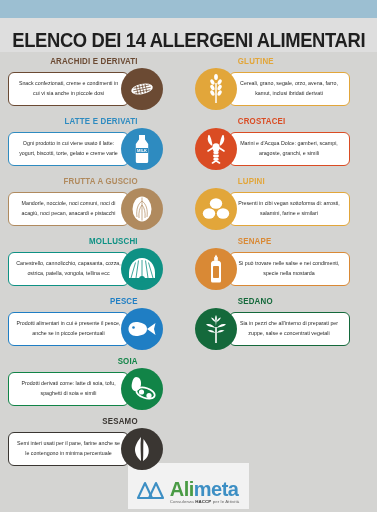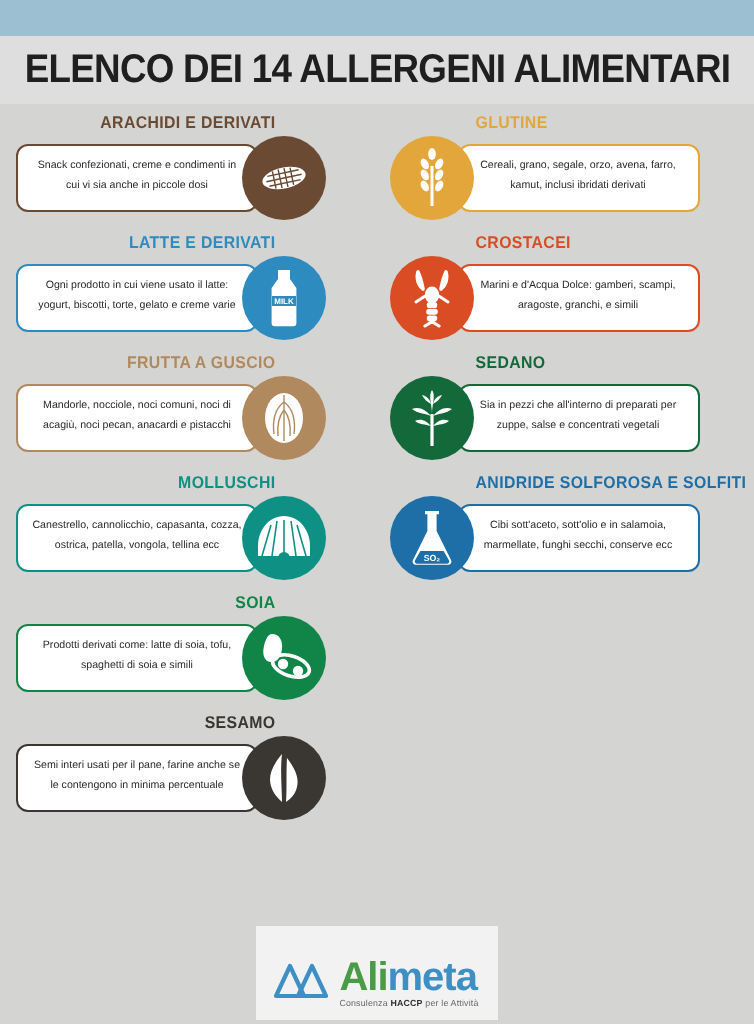--- a/index.html
+++ b/index.html
@@ -9,21 +9,21 @@
     background:#d4d4d2;
     position:relative;
     overflow:hidden;
   }
   .top-band{
     position:absolute; top:0; left:0; width:377px; height:39px;
     background:#9cbfd2;
   }
   .title-wrap{
     position:absolute; top:18px; left:0; width:377px; height:34px;
-    display:flex; align-items:center; justify-content:center;
+    display:flex; align-items:flex-end; justify-content:center;
     background:#dedede;
   }
   .title{
     font-family:"Liberation Sans Narrow","Liberation Sans",sans-serif;
     font-size:20px; font-weight:bold; letter-spacing:-0.4px;
     color:#1f1f1f; text-transform:uppercase;
     transform:scaleX(0.92); transform-origin:center;
     white-space:nowrap;
   }
 
@@ -165,20 +165,35 @@
                 <line x1="17.5" y1="4.5" x2="20" y2="22"></line>
                 <line x1="7.5" y1="6.5" x2="3" y2="22"></line>
                 <line x1="20.5" y1="6.5" x2="25" y2="22"></line>
               </g>
               <circle cx="14" cy="23" r="3" fill="#0e9184"></circle>
             </svg>
           </div>
         </div>
       </div>
       <div class="item">
+        <div class="item-head" style="color: rgb(31, 126, 196);">PESCE</div>
+        <div class="item-body">
+          <div class="bubble" style="border-color: rgb(31, 126, 196);">
+            <span>Prodotti alimentari in cui è presente il pesce, anche se in piccole percentuali</span>
+          </div>
+          <div class="circle" style="background: rgb(31, 126, 196);">
+            <svg width="30" height="20" viewBox="0 0 30 20">
+              <path d="M20 10 C20 5 14 3 9 3 C4.5 3 1.5 6 1.5 10 C1.5 14 4.5 17 9 17 C14 17 20 15 20 10 Z" fill="#fff"></path>
+              <path d="M20 10 L28.5 4 L27 10 L28.5 16 Z" fill="#fff"></path>
+              <circle cx="6.5" cy="8.5" r="1.3" fill="#1f7ec4"></circle>
+            </svg>
+          </div>
+        </div>
+      </div>
+      <div class="item">
         <div class="item-head" style="color: rgb(17, 132, 71);">SOIA</div>
         <div class="item-body">
           <div class="bubble" style="border-color: rgb(17, 132, 71);">
             <span>Prodotti derivati come: latte di soia, tofu, spaghetti di soia e simili</span>
           </div>
           <div class="circle" style="background: rgb(17, 132, 71);">
             <svg width="28" height="28" viewBox="0 0 28 28">
               <path d="M8 2 C11.5 2 13.5 5 13 9.5 C12.5 14 10 16.5 7 16 C4 15.5 3 12 4 8 C4.8 4.5 6 2 8 2 Z" fill="#fff"></path>
               <ellipse cx="17.5" cy="18" rx="9.5" ry="5" fill="none" stroke="#fff" stroke-width="1.8" transform="rotate(18 17.5 18)"></ellipse>
               <circle cx="13.5" cy="17" r="2.6" fill="#fff"></circle>
@@ -239,50 +254,66 @@
               <rect x="10.4" y="17" width="5.2" height="3" rx="1.3" fill="#fff"></rect>
               <rect x="10.1" y="20.4" width="5.8" height="3" rx="1.4" fill="#fff"></rect>
               <rect x="10.4" y="23.8" width="5.2" height="2.8" rx="1.3" fill="#fff"></rect>
               <path d="M13 26.8 L9.5 29 M13 26.8 L16.5 29" stroke="#fff" stroke-width="1.6" stroke-linecap="round"></path>
               <path d="M9.6 14 L5 17 M16.4 14 L21 17" stroke="#fff" stroke-width="1.5" stroke-linecap="round"></path>
             </svg>
           </div>
         </div>
       </div>
       <div class="item">
+        <div class="item-head" style="color: rgb(226, 166, 58);">LUPINI</div>
+        <div class="item-body">
+          <div class="bubble" style="border-color: rgb(226, 166, 58);">
+            <span>Presenti in cibi vegan sottoforma di: arrosti, salamini, farine e similari</span>
+          </div>
+          <div class="circle" style="background: rgb(226, 166, 58);">
+            <svg width="28" height="24" viewBox="0 0 28 24">
+              <ellipse cx="14" cy="6.5" rx="6.2" ry="5.2" fill="#fff"></ellipse>
+              <ellipse cx="7" cy="16.5" rx="6.2" ry="5.2" fill="#fff"></ellipse>
+              <ellipse cx="21" cy="16.5" rx="6.2" ry="5.2" fill="#fff"></ellipse>
+            </svg>
+          </div>
+        </div>
+      </div>
+      <div class="item">
+        <div class="item-head" style="color: rgb(217, 137, 53);">SENAPE</div>
+        <div class="item-body">
+          <div class="bubble" style="border-color: rgb(217, 137, 53);">
+            <span>Si può trovare nelle salse e nei condimenti, specie nella mostarda</span>
+          </div>
+          <div class="circle" style="background: rgb(217, 137, 53);">
+            <svg width="18" height="30" viewBox="0 0 18 30">
+              <path d="M9 0.5 L10.6 3.5 L7.4 3.5 Z" fill="#fff"></path>
+              <rect x="7.2" y="3.2" width="3.6" height="3.6" fill="#fff"></rect>
+              <path d="M4 9.5 C4 7.5 5.6 6.5 9 6.5 C12.4 6.5 14 7.5 14 9.5 L14 27 a1.6 1.6 0 0 1 -1.6 1.6 h-6.8 a1.6 1.6 0 0 1 -1.6 -1.6 Z" fill="#fff"></path>
+              <rect x="6" y="12" width="6" height="12" rx="0.8" fill="#d98935"></rect>
+            </svg>
+          </div>
+        </div>
+      </div>
+      <div class="item">
         <div class="item-head" style="color: rgb(20, 105, 59);">SEDANO</div>
         <div class="item-body">
           <div class="bubble" style="border-color: rgb(20, 105, 59);">
             <span>Sia in pezzi che all'interno di preparati per zuppe, salse e concentrati vegetali</span>
           </div>
           <div class="circle" style="background: rgb(20, 105, 59);">
             <svg width="28" height="30" viewBox="0 0 28 30">
               <line x1="14" y1="13" x2="14" y2="29" stroke="#fff" stroke-width="1.6"></line>
               <path d="M14 13 C14 8 12 4 14 1 C16 4 14 8 14 13 Z" fill="#fff"></path>
               <path d="M13.4 14 C10 12.5 7 13 4 10.5 C7.5 9 11 11 13.4 14 Z" fill="#fff"></path>
               <path d="M14.6 14 C18 12.5 21 13 24 10.5 C20.5 9 17 11 14.6 14 Z" fill="#fff"></path>
               <path d="M13.4 19 C10.5 18 8 18.5 5.5 16.5 C8.5 15 11.5 16.5 13.4 19 Z" fill="#fff"></path>
               <path d="M14.6 19 C17.5 18 20 18.5 22.5 16.5 C19.5 15 16.5 16.5 14.6 19 Z" fill="#fff"></path>
               <path d="M13.6 8 C11.5 7 10 5.5 9 3.5 C11.5 4 13 5.8 13.6 8 Z" fill="#fff"></path>
               <path d="M14.4 8 C16.5 7 18 5.5 19 3.5 C16.5 4 15 5.8 14.4 8 Z" fill="#fff"></path>
-            </svg>
-          </div>
-        </div>
-      </div>
-      <div class="item">
-        <div class="item-head" style="color: rgb(30, 111, 168);">ANIDRIDE SOLFOROSA E SOLFITI</div>
-        <div class="item-body">
-          <div class="bubble" style="border-color: rgb(30, 111, 168);">
-            <span>Cibi sott'aceto, sott'olio e in salamoia, marmellate, funghi secchi, conserve ecc</span>
-          </div>
-          <div class="circle" style="background: rgb(30, 111, 168);">
-            <svg width="24" height="30" viewBox="0 0 24 30">
-              <path d="M8.5 1.5 h7 v1.6 h-1.2 v8.4 L21.5 26 a1.6 1.6 0 0 1 -1.4 2.4 h-16.2 a1.6 1.6 0 0 1 -1.4 -2.4 L9.7 11.5 V3.1 H8.5 Z" fill="#fff"></path>
-              <path d="M6.2 21.5 h11.6 L20.4 26 a1.2 1.2 0 0 1 -1 1.9 h-14.8 a1.2 1.2 0 0 1 -1 -1.9 Z" fill="#1e6fa8"></path>
-              <text x="12" y="26.6" font-family="Liberation Sans, sans-serif" font-size="4.4" font-weight="bold" fill="#fff" text-anchor="middle">SO₂</text>
             </svg>
           </div>
         </div>
       </div>
     </div>
 </div>
 
 <div class="footer">
   <div class="logo-box">
     <span class="logo-mark">

